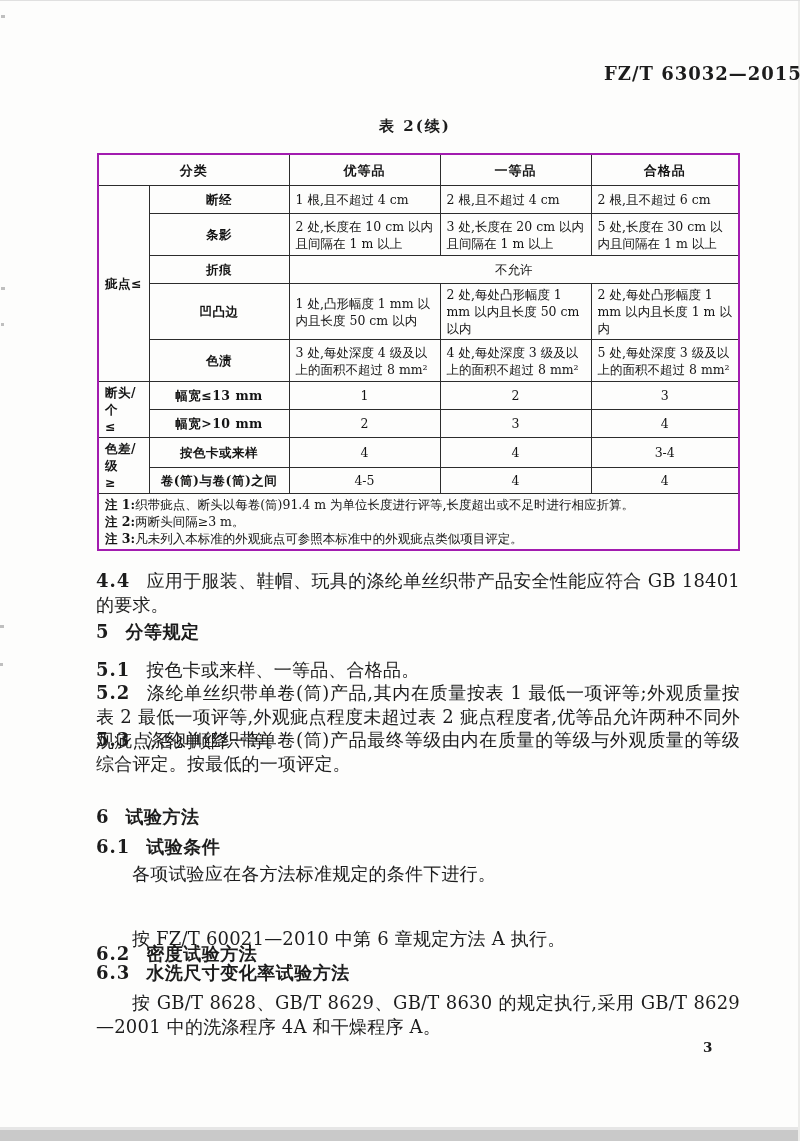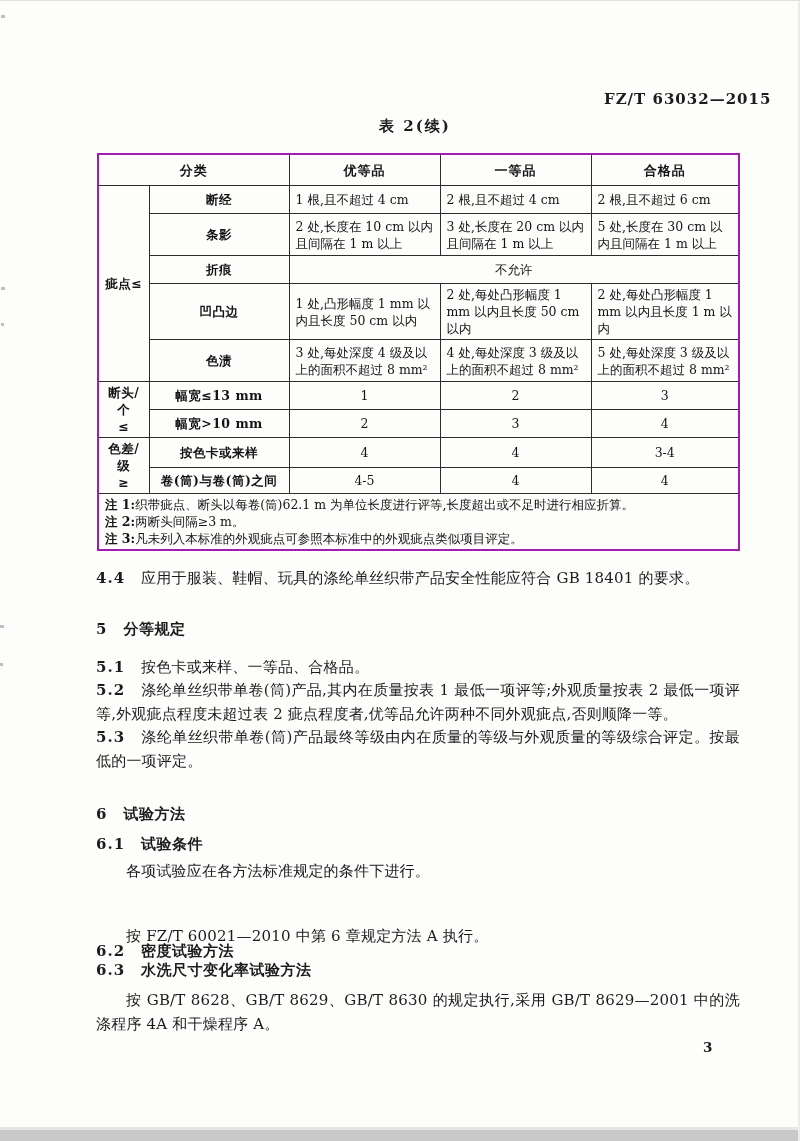--- a/index.html
+++ b/index.html
@@ -22,54 +22,54 @@
   .edge-right{position:absolute;right:0;top:0;width:2px;height:1141px;background:#ececea;}
   .mark{position:absolute;background:#8d8d8d;opacity:.55;}
   .m1{left:1px;top:14px;width:4px;height:3px;}
   .m2{left:1px;top:286px;width:4px;height:3px;}
   .m3{left:1px;top:322px;width:3px;height:3px;}
   .m4{left:0;top:624px;width:4px;height:3px;}
   .m5{left:0;top:662px;width:3px;height:3px;}
 
   .std-code{
     position:absolute;left:604px;top:62px;width:160px;
-    font-weight:bold;font-size:15px;letter-spacing:1px;white-space:nowrap;margin-top:27px;
+    font-weight:bold;font-size:18px;letter-spacing:1px;white-space:nowrap;
   }
   .tbl-title{
     position:absolute;left:30px;right:0;top:116px;text-align:center;
     font-weight:bold;font-size:15px;letter-spacing:2px;
   }
 
   .tblwrap{position:absolute;left:97px;top:152px;width:641px;}
   table.t2{
     border-collapse:collapse;table-layout:fixed;width:641px;
     font-size:12.5px;color:#141414;
   }
   table.t2 td,table.t2 th{
     border:1px solid #2c2c2c;
     padding:2px 6px;
     line-height:17px;
     vertical-align:middle;
     overflow:hidden;
   }
   table.t2{border:2px solid #a21caf;}
   th.hd{font-weight:bold;font-size:13px;height:26px;text-align:center;letter-spacing:1px;}
-  td.gl{text-align:center;font-weight:bold;white-space:pre-line;letter-spacing:.5px;padding:2px 2px;}
+  td.gl{font-weight:bold;white-space:pre-line;letter-spacing:.5px;padding:2px 2px;}
   td.sub{text-align:center;font-weight:bold;letter-spacing:.5px;}
   td.l{text-align:left;}
   td.c{text-align:center;}
   tr.h28{height:28px;}
   tr.h42{height:42px;}
   tr.h24{height:24px;}
   td.notes{padding:8px 12px 10px 14px;line-height:22px;font-size:12.5px;text-align:left;}
   .noteline .nl{font-weight:bold;}
 
   .para{
     position:absolute;left:96px;width:644px;
-    font-size:15px;line-height:24px;text-align:justify;
+    font-size:18px;line-height:24px;text-align:justify;
     letter-spacing:.2px;
   }
   .para b.num{margin-right:16px;letter-spacing:1px;}
   .heading{font-weight:bold;letter-spacing:.5px;}
   .indent{text-indent:2em;}
 
   .watermark{
     position:absolute;left:318px;top:991px;
     font-family:"DejaVu Sans","Liberation Sans",sans-serif;
     font-weight:bold;font-size:73px;color:#e8e8e8;
@@ -161,21 +161,21 @@
         </tr>
         <tr class="h24">
           <td class="sub">卷(筒)与卷(筒)之间</td>
           <td class="c">4-5</td>
           <td class="c">4</td>
           <td class="c">4</td>
         </tr>
 
         <tr>
           <td class="notes" colspan="5">
-            <div class="noteline"><span class="nl">注 1:</span><span>织带疵点、断头以每卷(筒)62.1 m 为单位长度进行评等,长度超出或不足时进行相应折算。</span></div>
+            <div class="noteline"><span class="nl">注 1:</span><span>织带疵点、断头以每卷(筒)91.4 m 为单位长度进行评等,长度超出或不足时进行相应折算。</span></div>
             <div class="noteline"><span class="nl">注 2:</span><span>两断头间隔≥3 m。</span></div>
             <div class="noteline"><span class="nl">注 3:</span><span>凡未列入本标准的外观疵点可参照本标准中的外观疵点类似项目评定。</span></div>
           </td>
         </tr>
       </tbody>
         </table>
     </div>
 
     <p class="para" style="top:550px"><b class="num">4.4</b><span>应用于服装、鞋帽、玩具的涤纶单丝织带产品安全性能应符合 GB 18401 的要求。</span></p>
 

